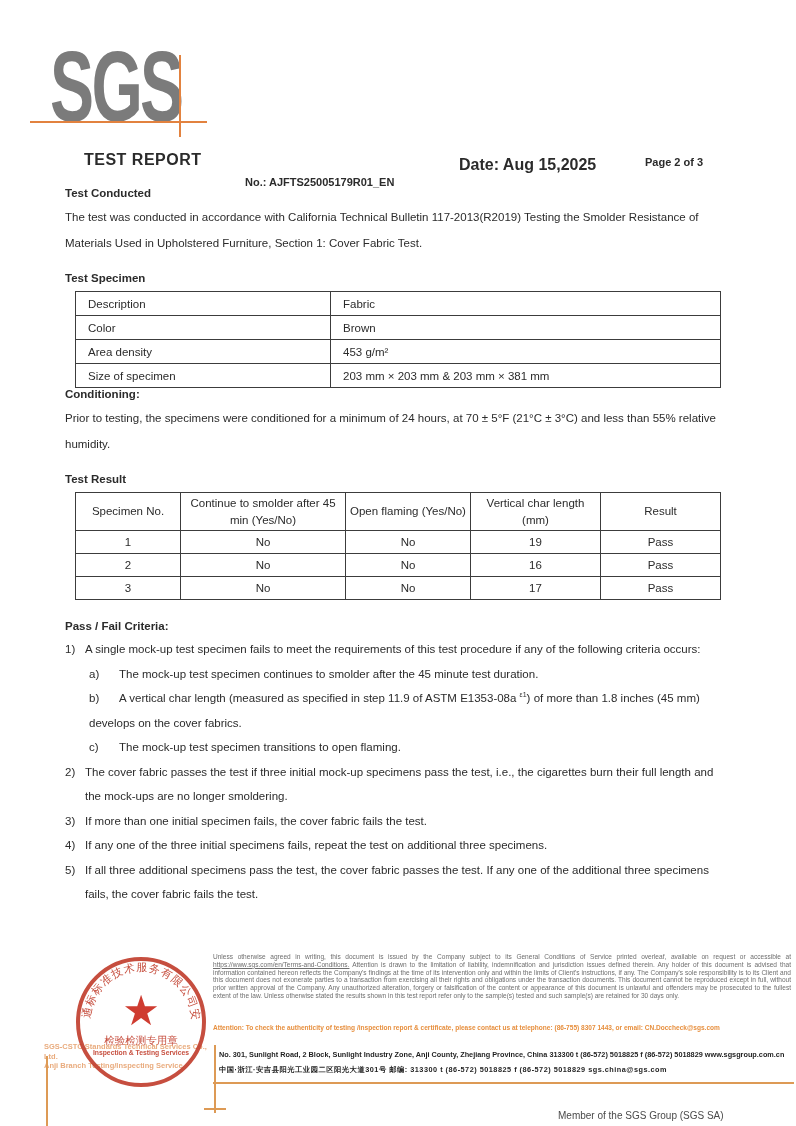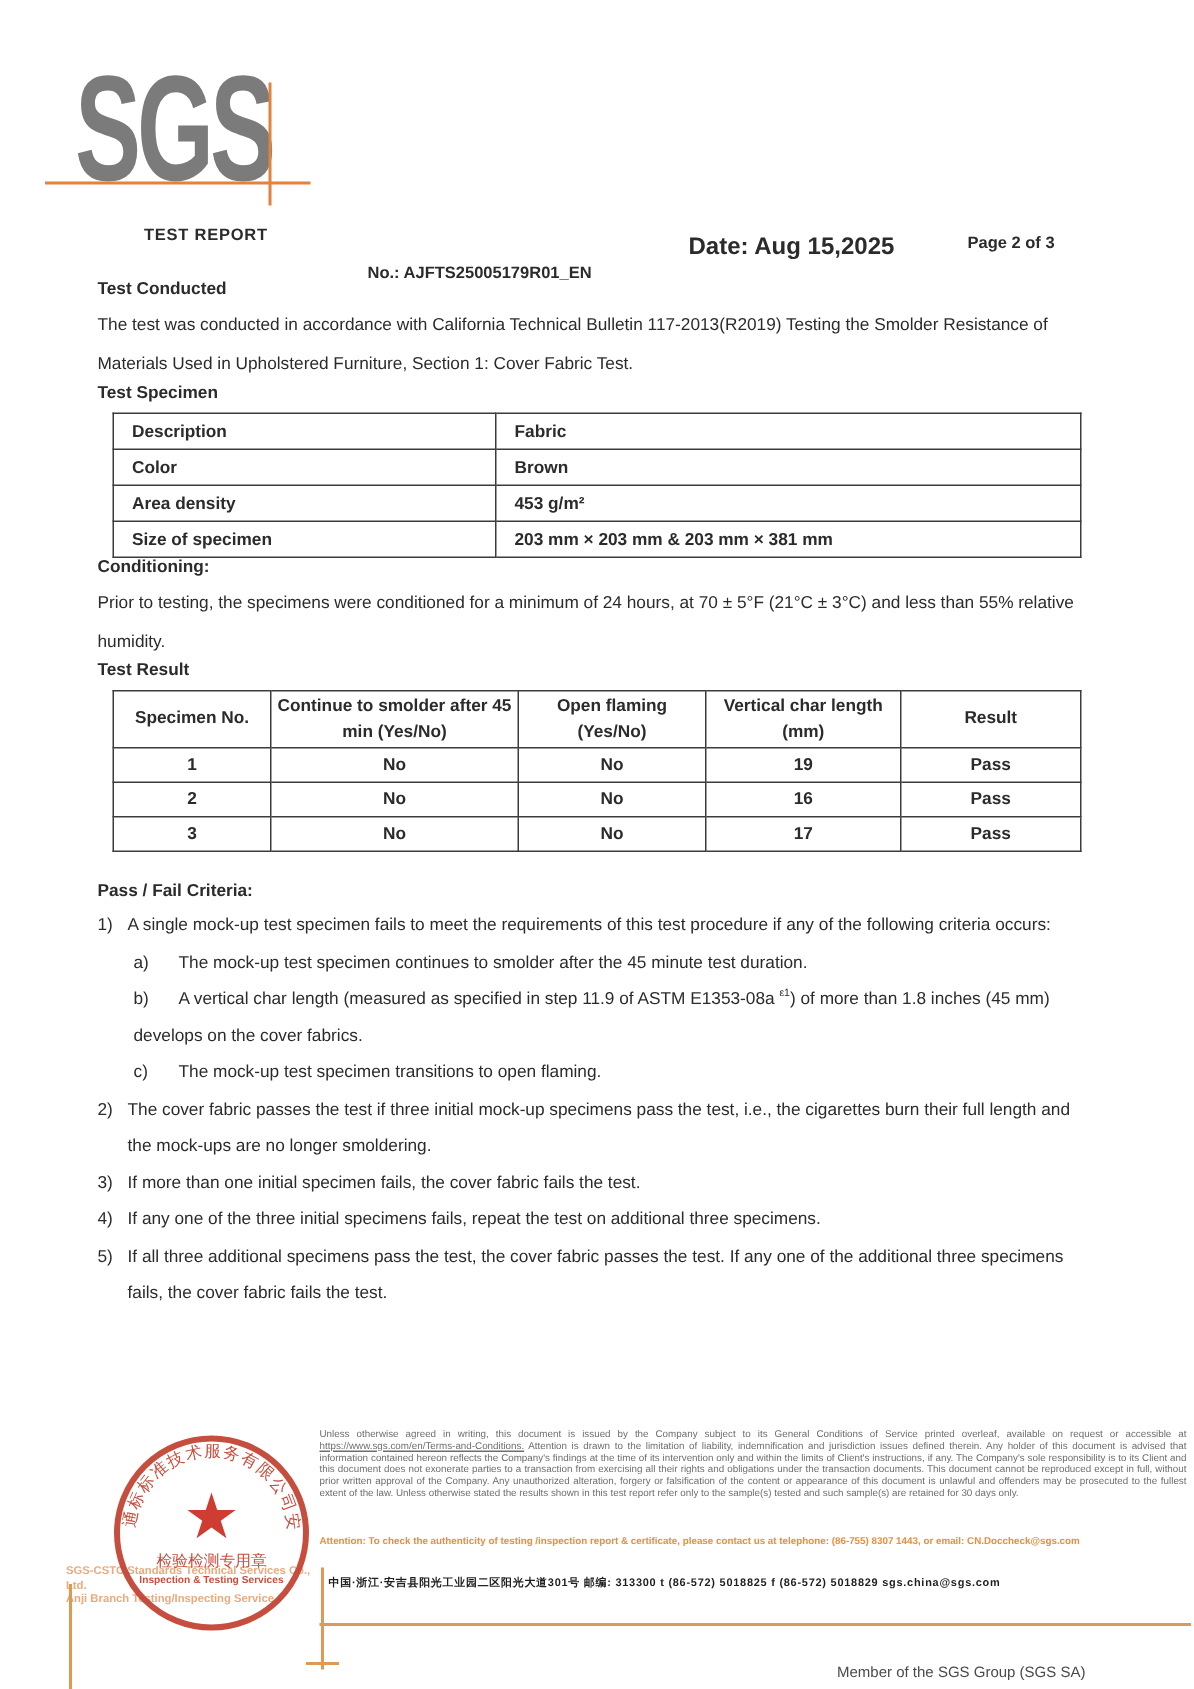--- a/index.html
+++ b/index.html
@@ -13,37 +13,37 @@
 
   
   .logo-text {
     left:50px; top:40px; font-size:100px; font-weight:700; line-height:92px;
     color:#7b7b7b; letter-spacing:-4px;
     transform:scaleX(0.66); transform-origin:left top;
   }
   .logo-vline { left:179px; top:55px; width:2px; height:82px; background:#e2823f; }
   .logo-hline { left:30px;  top:121px; width:177px; height:2px; background:#e2823f; }
 
-  .report-title { left:96px;  top:151px; font-size:11px; font-weight:700; letter-spacing:.5px; }
+  .report-title { left:84px;  top:151px; font-size:16px; font-weight:700; letter-spacing:.5px; }
   .report-no    { left:245px; top:156px; font-size:11px; font-weight:700;margin-top:20px; }
   .report-date  { left:459px; top:156px; font-size:16px; font-weight:700; }
   .report-page  { left:645px; top:156px; font-size:11px; font-weight:700; }
 
   
   .body-col { left:65px; top:187px; width:658px; font-size:11.5px; }
   .sec-head { font-size:11.5px; font-weight:700; }
   .para { line-height:26px; margin-top:5px; }
 
   table { border-collapse:collapse; table-layout:fixed; width:645px; margin-left:10px; margin-top:7px; }
   table, td, th { border:1px solid #3c3c3c; }
   table { border-width:1.5px; }
-  td, th { font-size:11.5px; font-weight:700; color:#2b2b2b; }
+  td, th { font-size:11.5px; font-weight:400; color:#2b2b2b; }
   .spec-table td { height:24px; padding-left:12px; text-align:left; }
   .result-table th { height:37px; text-align:center; line-height:1.45; padding:2px 4px; }
-  .result-table td { height:23px; text-align:center; } .mt16 { margin-top:0; } .mt18 { } .mt20 { margin-top:20px; }
+  .result-table td { height:23px; text-align:center; } .mt16 { margin-top:16px; } .mt18 { } .mt20 { margin-top:20px; }
 
   .crit-list { margin-top:5px; line-height:24.5px; }
   .crit-item { padding-left:20px; text-indent:-20px; }
   .crit-item .num { display:inline-block; width:20px; text-indent:0; }
   .crit-sub { padding-left:24px; text-indent:0; }
   .crit-sub .subnum { display:inline-block; width:30px; }
   sup { font-size:7px; vertical-align:super; line-height:0; }
 
   
   .stamp { left:72px; top:953px; width:138px; height:138px; opacity:.92; }
@@ -185,20 +185,21 @@
     <text x="69" y="91" text-anchor="middle" font-size="10.5" fill="#c2402f">检验检测专用章</text>
     <text x="69" y="102" text-anchor="middle" font-size="6.8" font-weight="bold" fill="#c2402f">Inspection &amp; Testing Services</text>
   </svg>
 
   <div class="abs legal"><span>Unless otherwise agreed in writing, this document is issued by the Company subject to its General Conditions of Service printed overleaf, available on request or accessible at </span><span class="lnk">https://www.sgs.com/en/Terms-and-Conditions.</span><span> Attention is drawn to the limitation of liability, indemnification and jurisdiction issues defined therein. Any holder of this document is advised that information contained hereon reflects the Company's findings at the time of its intervention only and within the limits of Client's instructions, if any. The Company's sole responsibility is to its Client and this document does not exonerate parties to a transaction from exercising all their rights and obligations under the transaction documents. This document cannot be reproduced except in full, without prior written approval of the Company. Any unauthorized alteration, forgery or falsification of the content or appearance of this document is unlawful and offenders may be prosecuted to the fullest extent of the law. Unless otherwise stated the results shown in this test report refer only to the sample(s) tested and such sample(s) are retained for 30 days only.</span></div>
 
   <div class="abs attention">Attention: To check the authenticity of testing /inspection report &amp; certificate, please contact us at telephone: (86-755) 8307 1443, or email: CN.Doccheck@sgs.com</div>
 
   <div class="abs addr-vline"></div>
   <div class="abs addr">
+    <div>No. 301, Sunlight Road, 2 Block, Sunlight Industry Zone, Anji County, Zhejiang Province, China 313300      t  (86-572) 5018825   f  (86-572) 5018829      www.sgsgroup.com.cn</div>
     <div class="cjk">中国·浙江·安吉县阳光工业园二区阳光大道301号             邮编: 313300      t  (86-572) 5018825   f  (86-572) 5018829      sgs.china@sgs.com</div>
   </div>
   <div class="abs addr-hline"></div>
   <div class="abs reg-dash"></div>
   <div class="abs edge-vline"></div>
 
   <div class="abs member">Member of the SGS Group (SGS SA)</div>
 
 </div>
 

